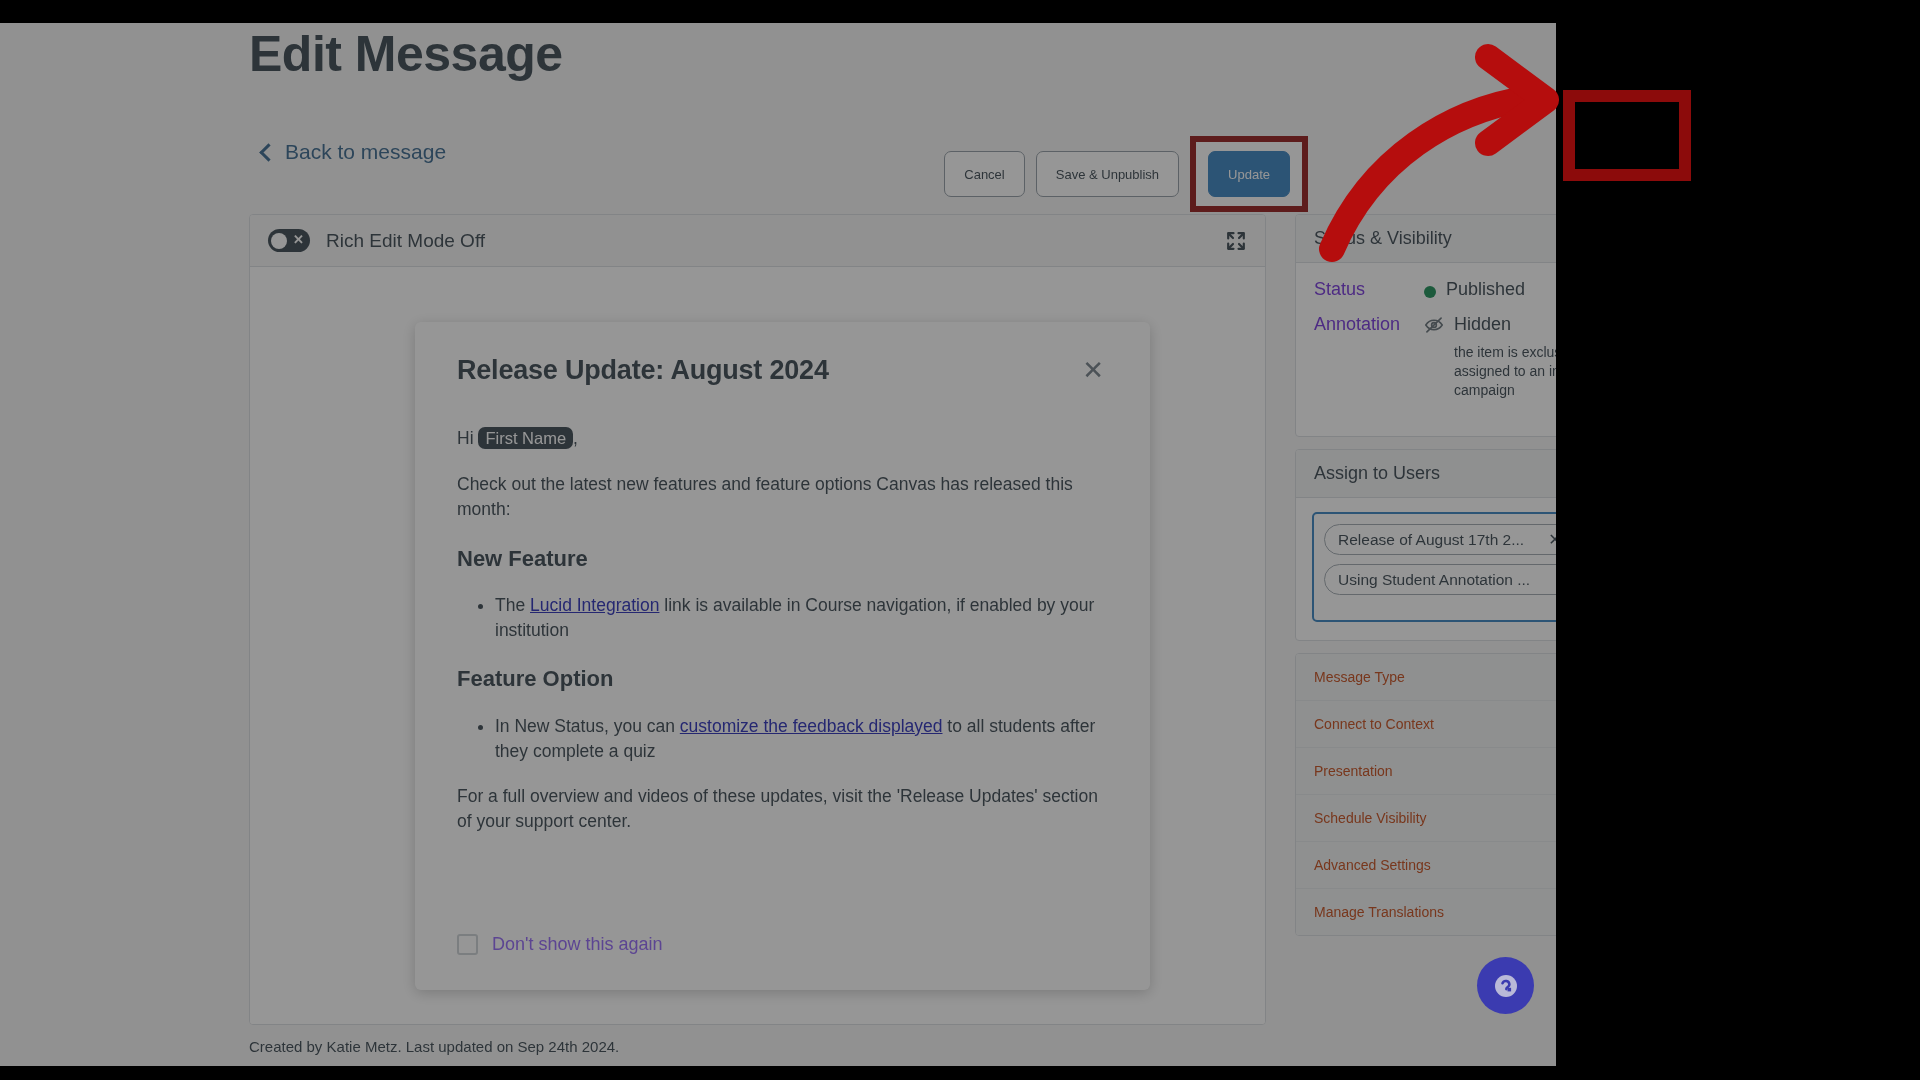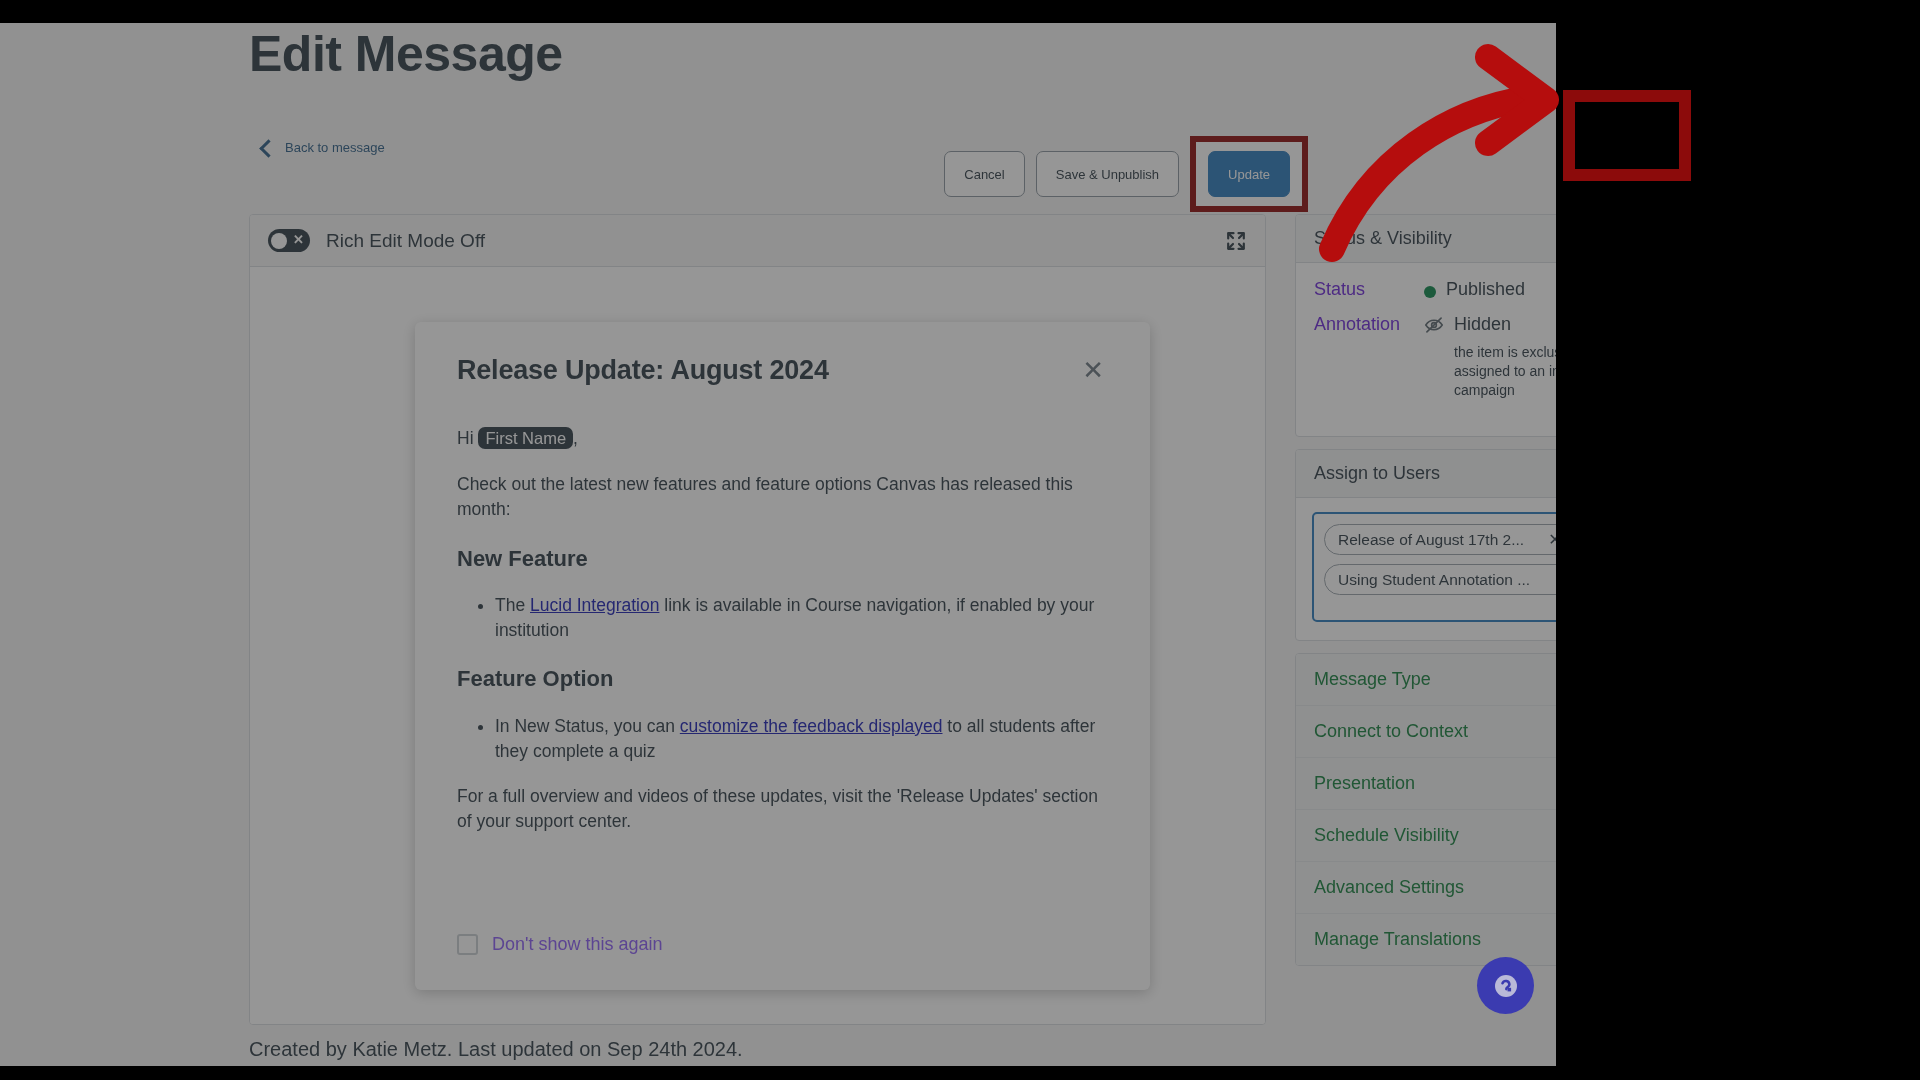--- a/index.html
+++ b/index.html
@@ -38,21 +38,21 @@
     font-size: 50px;
     font-weight: bold;
     color: #2d3b45;
     letter-spacing: -0.5px;
   }
   .back-link {
     position: absolute;
     left: 262px; top: 117px;
     display: flex; align-items: center; gap: 10px;
     color: #2b5d86;
-    font-size: 13px;
+    font-size: 21px;
   }
   .back-chevron {
     display: inline-block;
     width: 13px; height: 13px;
     border-left: 3px solid #2b5d86;
     border-bottom: 3px solid #2b5d86;
     transform: rotate(45deg);
     margin-top: 1px;
   }
 
@@ -170,21 +170,21 @@
     color: #8b5cf6; font-size: 18px;
   }
   .dont-show .box {
     width: 21px; height: 21px;
     border: 2px solid #c9ced2; border-radius: 3px;
   }
 
   .created-line {
     position: absolute;
     left: 249px; top: 1015px;
-    font-size: 20px; color: #2d3b45;
+    font-size: 15px; color: #2d3b45;
   }
 
   
   .sidebar {
     position: absolute;
     left: 1295px; top: 191px;
     width: 377px;
   }
   .card {
     background: #ffffff;
@@ -235,21 +235,21 @@
   .token-caret {
     position: absolute; right: 14px; bottom: 10px;
     width: 13px; height: 13px;
     border-right: 2.5px solid #5c6870; border-bottom: 2.5px solid #5c6870;
     transform: rotate(45deg);
   }
 
   .accordion { background: #ffffff; border: 1px solid #d7dade; border-radius: 4px; overflow: hidden; }
   .acc-row {
     padding: 15px 18px;
-    font-size: 18px; color: #15803d;
+    font-size: 14px; color: #c2410c;
     display: flex; align-items: center; justify-content: space-between;
     border-bottom: 1px solid #e3e6e8;
     background: #f1f2f3;
     cursor: pointer;
   }
   .acc-row:last-child { border-bottom: none; }
 
   
   .help-fab {
     position: absolute;

